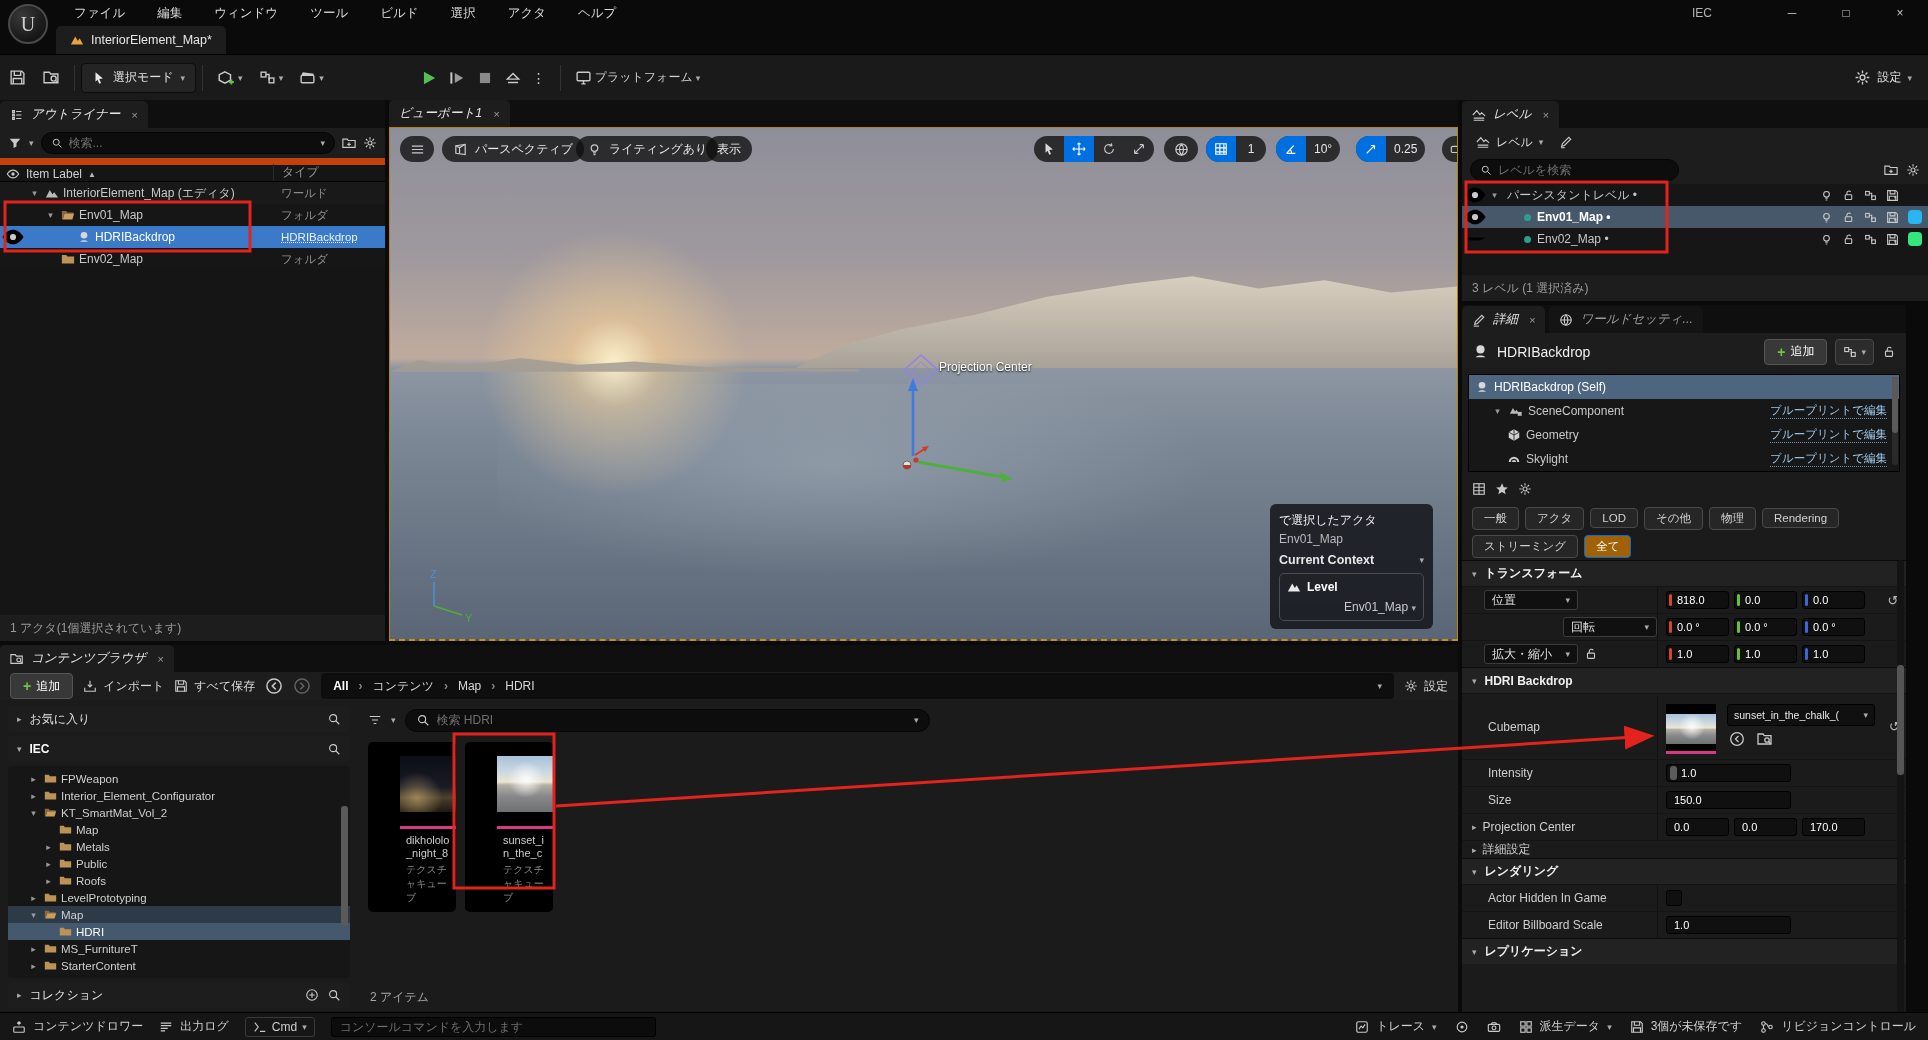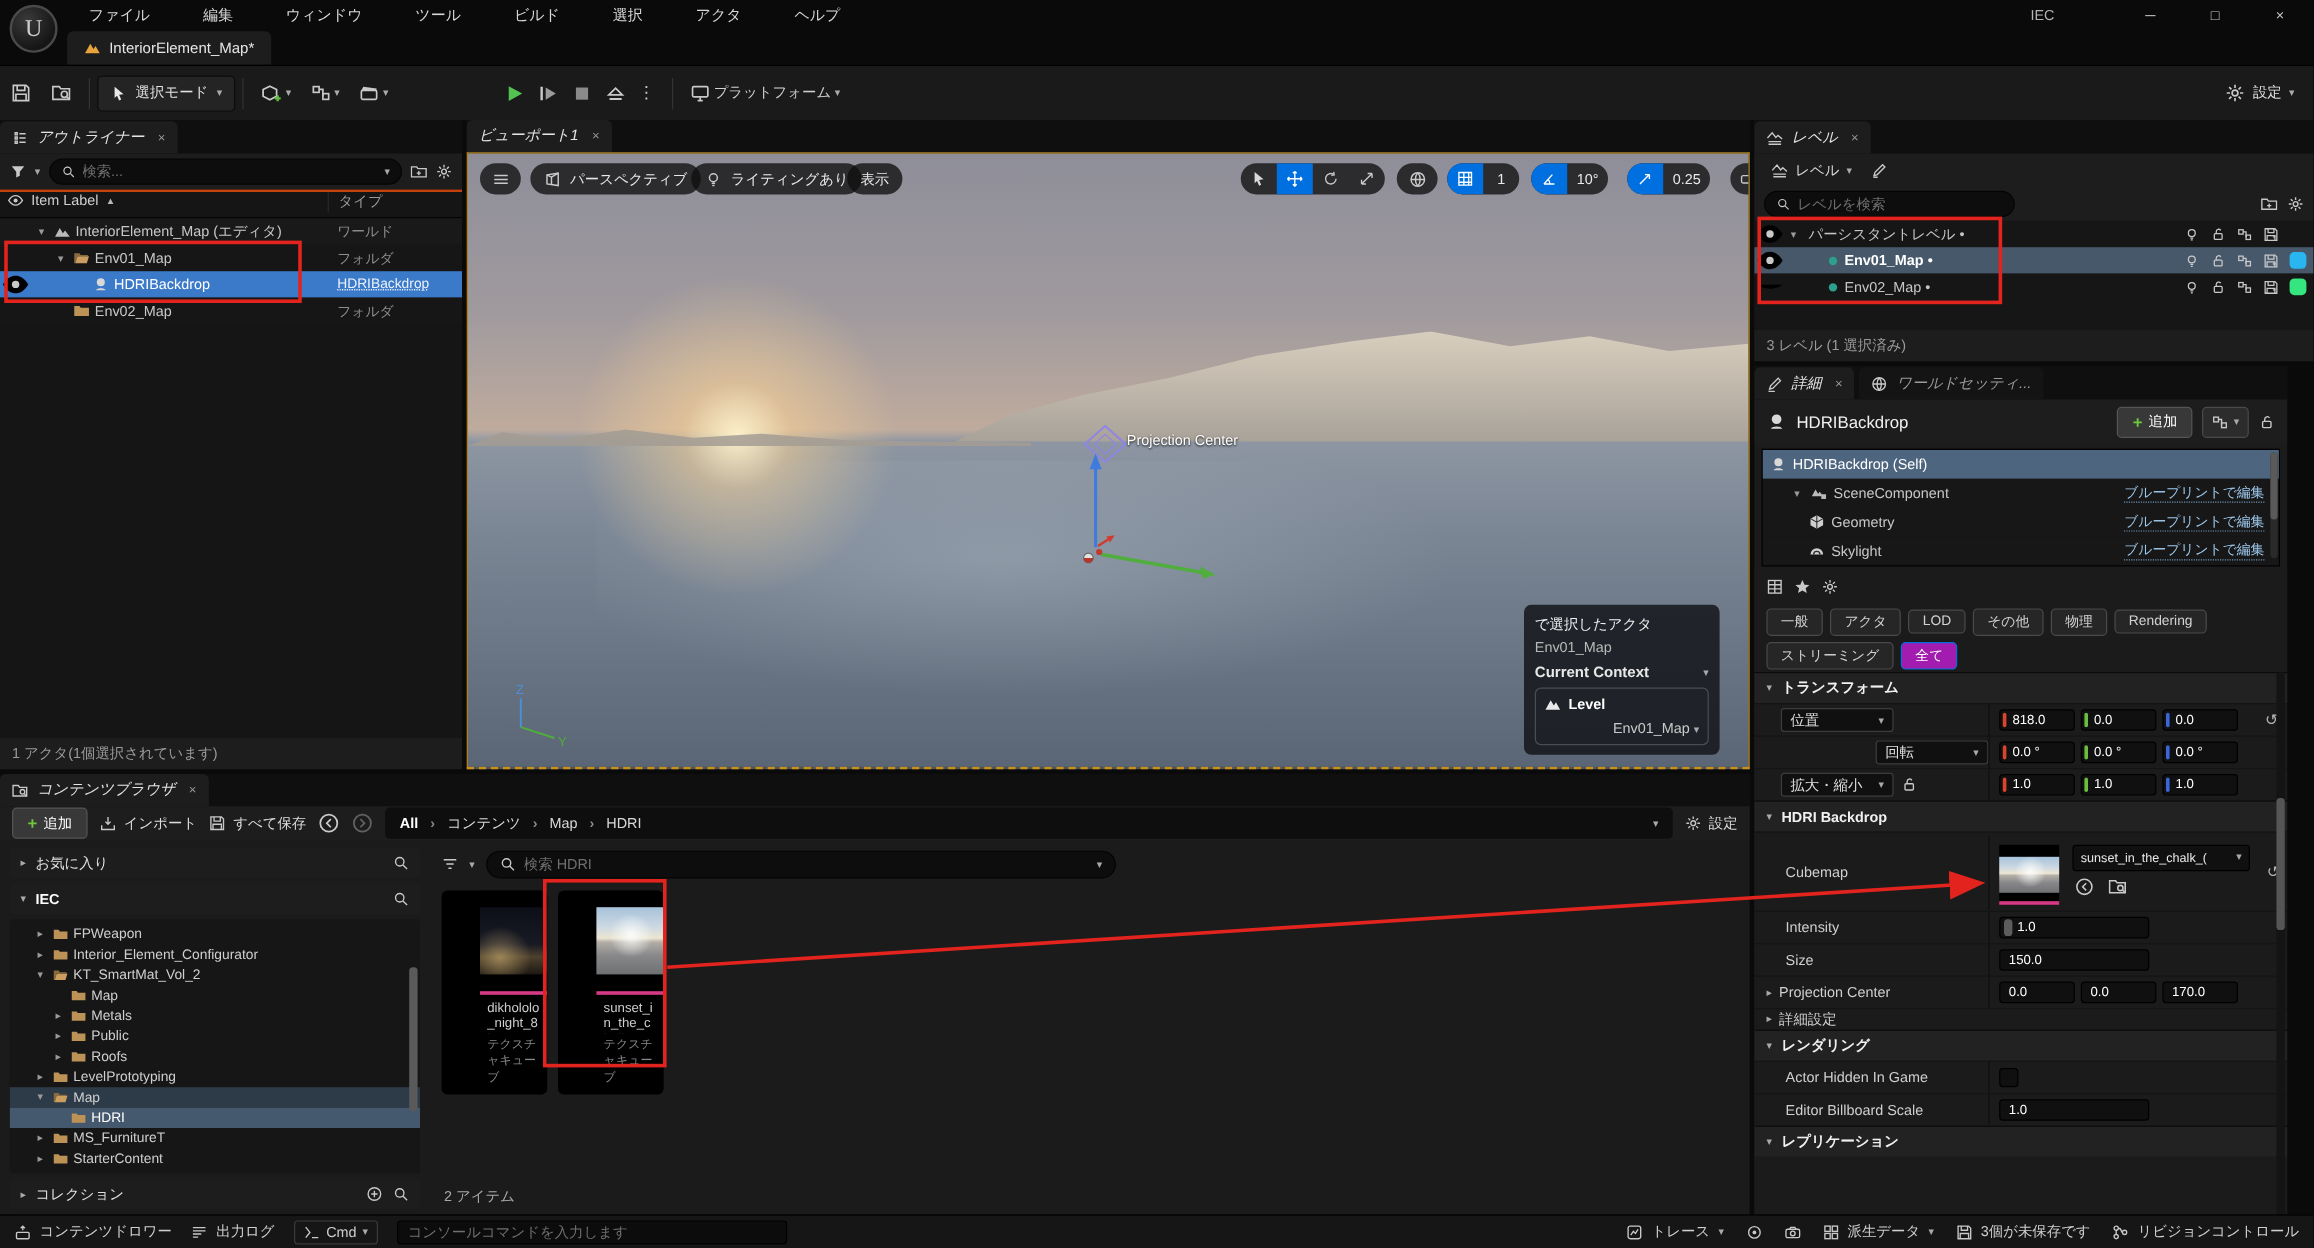--- a/index.html
+++ b/index.html
@@ -8,21 +8,21 @@
   svg { display:block; }
   .ico { display:inline-flex; width:14px; height:14px; align-items:center; justify-content:center; flex:0 0 auto; }
   .ico svg { width:100%; height:100%; stroke:#c9c9c9; stroke-width:1.3; fill:none; }
   .glyph { color:#9a9a9a; font-size:10px; }
   input { background:transparent; border:none; outline:none; color:#d5d5d5; font-size:12px; width:100%; }
   input::placeholder { color:#6f6f6f; }
 
   
   #titlebar { position:absolute; left:0; top:0; width:1928px; height:26px; background:#0a0a0a; display:flex; align-items:center; }
   #ue-logo { position:absolute; left:8px; top:4px; width:40px; height:40px; border-radius:50%; background:radial-gradient(circle at 35% 30%,#3a3a3a,#161616 70%); border:2px solid #4a4a4a; color:#cfcfcf; display:flex; align-items:center; justify-content:center; font-family:"Liberation Serif",serif; font-size:20px; z-index:5; }
-  #menubar { display:flex; margin-left:62px; gap:20px; }
+  #menubar { display:flex; margin-left:62px; gap:8px; }
   .menu-item { padding:5px 12px; color:#d8d8d8; font-size:12.5px; cursor:default; }
   #titlebar-right { position:absolute; right:0; top:0; height:26px; display:flex; align-items:center; gap:26px; padding-right:14px; }
   #project-badge { color:#b5b5b5; font-size:12px; margin-right:40px; }
   .winbtn { color:#c5c5c5; font-size:12px; width:28px; text-align:center; }
 
   
   #assettab-row { position:absolute; left:0; top:26px; width:1928px; height:28px; background:#0a0a0a; }
   #asset-tab { position:absolute; left:56px; top:0; height:28px; min-width:168px; background:#1d1d1d; border-radius:5px 5px 0 0; display:flex; align-items:center; gap:7px; padding:0 14px; color:#e6e6e6; font-size:12.5px; }
 
   
@@ -42,21 +42,21 @@
   .tabrow { height:28px; background:#0f0f0f; display:flex; align-items:flex-end;font-style:italic; }
   .tab { height:27px; background:#1d1d1d; border-radius:5px 5px 0 0; display:flex; align-items:center; gap:7px; padding:0 10px; color:#e4e4e4; font-size:12.5px; }
   .tab.inactive { background:#141414; color:#9a9a9a; }
   .tab .close { color:#9a9a9a; font-size:11px; margin-left:4px; }
   .searchpill { flex:1; height:22px; background:#0d0d0d; border:1px solid #050505; border-radius:11px; display:flex; align-items:center; gap:6px; padding:0 9px; }
   .searchpill .ico { width:12px; height:12px; }
 
   
   #outliner { left:0; top:100px; width:385px; height:541px; }
   .ol-toolbar { height:30px; background:#1d1d1d; display:flex; align-items:center; gap:7px; padding:0 8px; }
-  .ol-header { height:24px; background:#151515; border-top:2px solid #c2410c; border-bottom:1px solid #000; display:flex; align-items:flex-start; color:#cfcfcf; }
+  .ol-header { height:24px; background:#151515; border-top:7px solid #c2410c; border-bottom:1px solid #000; display:flex; align-items:flex-end; color:#cfcfcf; }
   .ol-gutter { width:26px; display:flex; justify-content:center; }
   .ol-typecol { width:112px; border-left:1px solid #2a2a2a; padding-left:8px; color:#9a9a9a; }
   .ol-row { height:22px; display:flex; align-items:center; background:#191919; color:#c8c8c8; }
   .ol-row.alt { background:#161616; }
   .ol-row.sel { background:#3b79c9; color:#fff; }
   .ol-row .ol-label { flex:1; display:flex; align-items:center; gap:4px; overflow:hidden; white-space:nowrap; }
   .exp { width:13px; font-size:9px; color:#9a9a9a; text-align:center; }
   .ol-row.sel .exp { color:#dce8f8; }
   .ol-type { width:112px; padding-left:8px; color:#8f8f8f; font-size:11.5px; white-space:nowrap; overflow:hidden; }
   .ol-row.sel .ol-type { color:#eaf2fc; text-decoration:underline dotted; }
@@ -121,21 +121,21 @@
   .comp-row { height:24px; display:flex; align-items:center; gap:5px; padding-right:12px; background:#171717; }
   .comp-row.sel { background:#4e6580; color:#fff; }
   .comp-row .cname { flex:1; white-space:nowrap; overflow:hidden; }
   .bp-link { color:#9cc6ea; font-size:11.5px; border-bottom:1px dotted #6f93b5; white-space:nowrap; }
   #comp-scroll { position:absolute; right:1px; top:2px; width:6px; height:88px; background:#2a2a2a; border-radius:3px; }
   #comp-scroll div { width:6px; height:56px; background:#5a5a5a; border-radius:3px; }
   .dt-searchrow { height:30px; display:flex; align-items:center; gap:9px; padding:0 10px; background:#1b1b1b; }
   .dt-searchrow .ico { width:14px; height:14px; }
   .chiprow { display:flex; gap:6px; padding:3px 10px; background:#1b1b1b; height:28px; align-items:center; }
   .chip { border:1px solid #4a4a4a; background:#262626; border-radius:4px; padding:3px 11px; color:#d2d2d2; font-size:11.5px; }
-  .chip.active { background:#a21caf; border-color:#0070e0; color:#fff; }
+  .chip.active { background:#a16207; border-color:#0070e0; color:#fff; }
   .sect { height:26px; background:#222; border-top:1px solid #0b0b0b; display:flex; align-items:center; gap:8px; padding:0 10px; color:#f0f0f0; font-weight:bold; }
   .prop-row { display:flex; align-items:center; background:#1b1b1b; border-top:1px solid #141414; }
   .prop-label { width:195px; padding-left:26px; color:#cfcfcf; display:flex; align-items:center; gap:6px; flex:0 0 auto; }
   .prop-val { flex:1; border-left:1px solid #101010; padding:4px 8px; display:flex; align-items:center; gap:5px; min-height:26px; }
   .prop-reset { width:26px; color:#b5b5b5; text-align:center; font-size:13px; }
   .axisbox { width:63px; height:18px; background:#101010; border:1px solid #000; border-radius:3px; display:flex; align-items:center; color:#fff; font-size:11px; overflow:hidden; }
   .axisbox .bar { width:3px; height:12px; border-radius:2px; margin:0 5px 0 2px; }
   .tf-pill { width:94px; height:20px; background:#101010; border:1px solid #3c3c3c; border-radius:3px; display:flex; align-items:center; justify-content:space-between; padding:0 7px; color:#e0e0e0; }
   .valuebox { height:18px; background:#101010; border:1px solid #000; border-radius:3px; display:flex; align-items:center; color:#fff; font-size:11px; padding-left:7px; }
   .valuebox.w190 { width:125px; }

